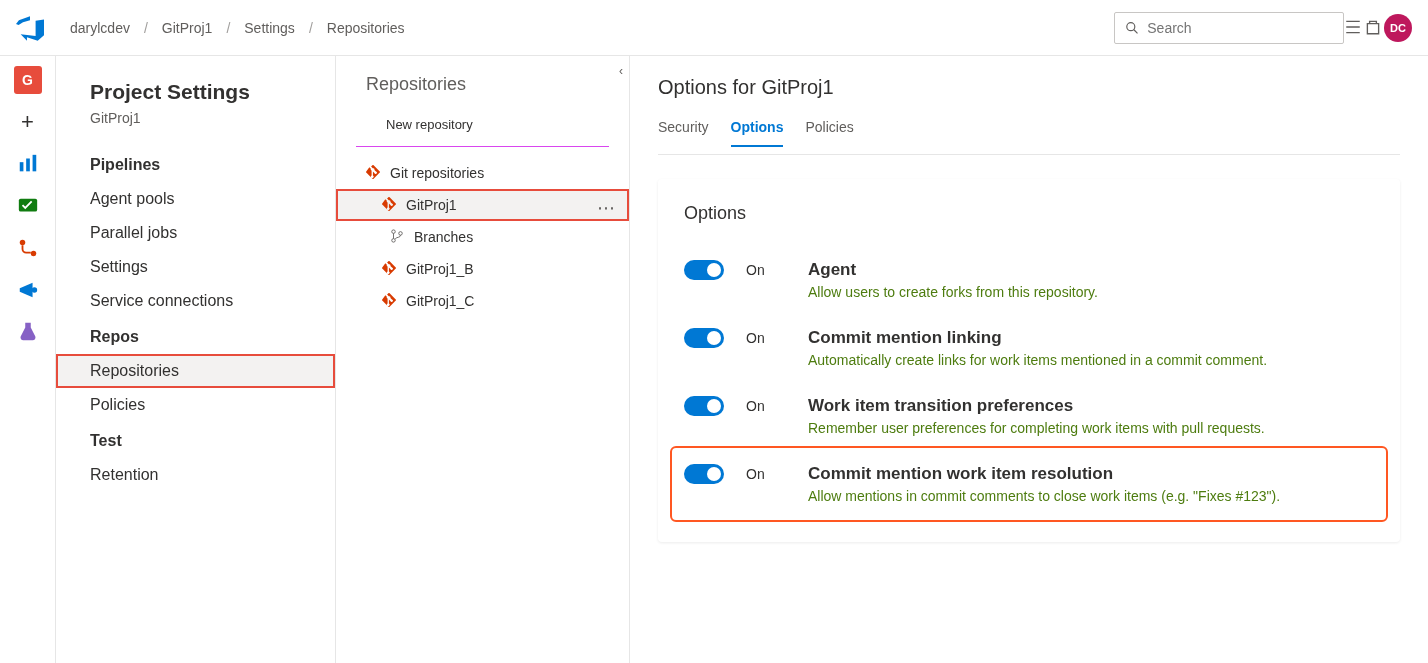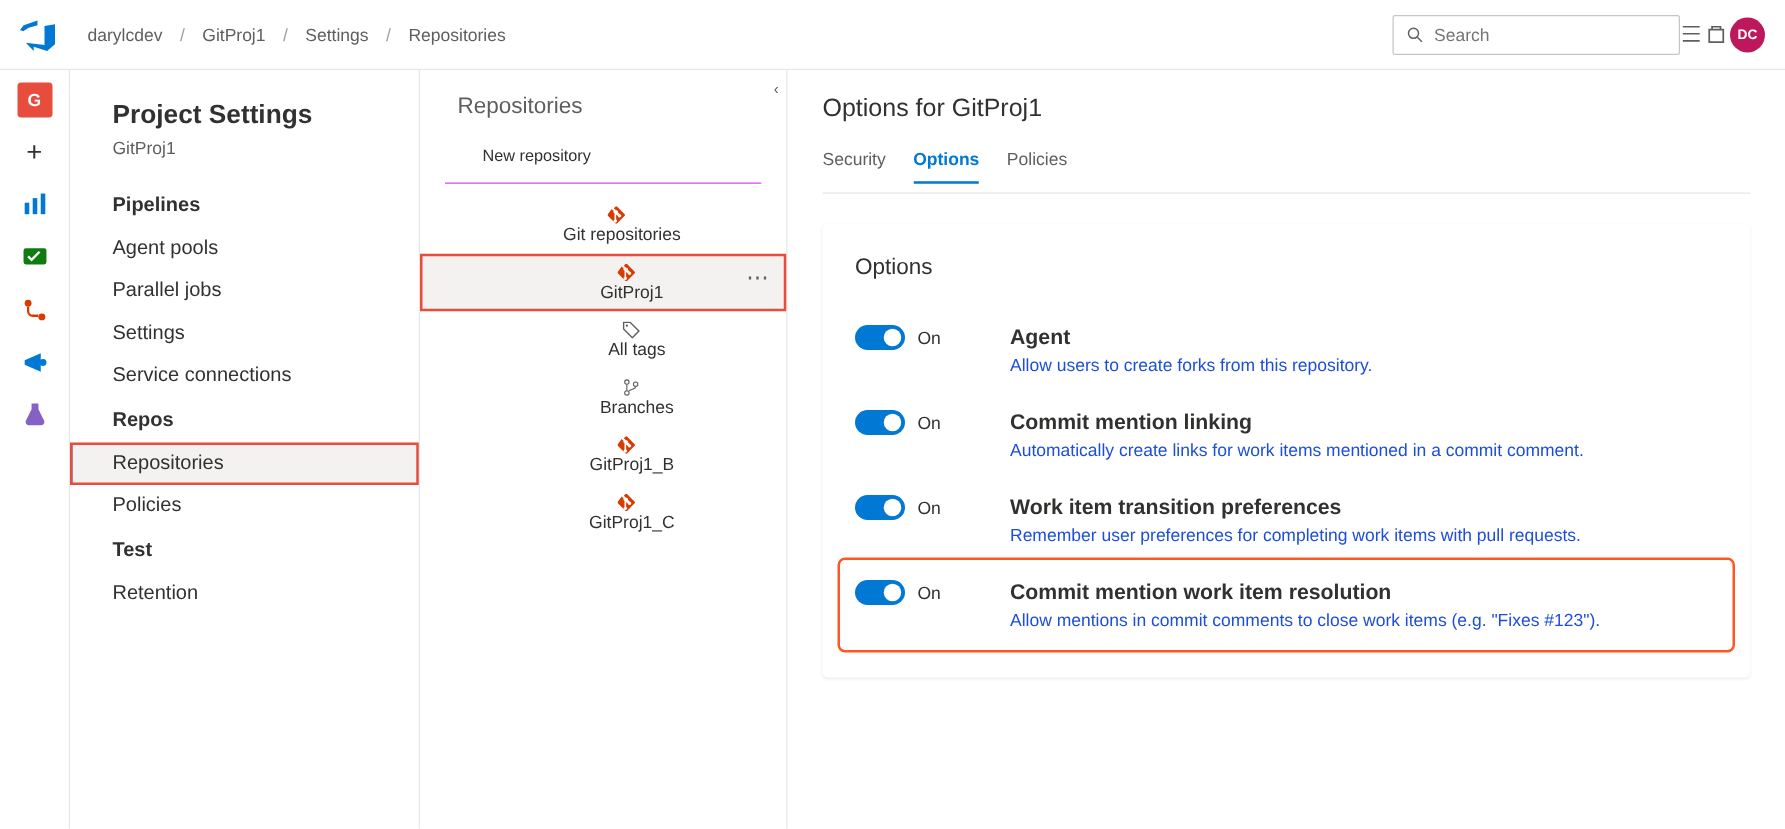--- a/index.html
+++ b/index.html
@@ -33,45 +33,45 @@
 .nav-section { font-size: 16px; font-weight: 600; padding: 10px 34px 8px; }
 .nav-item { font-size: 16px; padding: 8px 34px; cursor: pointer; }
 .nav-item.selected { background: #f3f2f1; box-shadow: inset 2px 0 0 #0078d4; }
 .highlight-red { outline: 2px solid #e74c3c; outline-offset: -2px; }
 
 
 .repo-panel { width: 294px; border-right: 1px solid #e6e6e6; padding: 18px 0 0; position: relative; }
 .collapse-btn { position: absolute; top: 8px; right: 6px; font-size: 12px; color: #605e5c; cursor: pointer; }
 .repo-title { font-size: 18px; color: #605e5c; padding: 0 30px 14px; }
 .new-repo { font-size: 13px; padding: 8px 30px 14px; border-bottom: 1px solid #d946ef; cursor: pointer; margin: 0 20px 10px; }
-.repo-item { display: flex; align-items: center; padding: 8px 0 8px 30px; font-size: 14px; cursor: pointer; position: relative; flex-direction: column; }
+.repo-item { display: flex; align-items: flex-start; padding: 8px 0 8px 30px; font-size: 14px; cursor: pointer; position: relative; }
 .repo-item.selected { background: #f3f2f1; }
 .repo-item .more { position: absolute; right: 12px; color: #605e5c; font-size: 18px; letter-spacing: 2px; }
 .repo-item.sub { padding-left: 54px; }
 .repo-icon { margin-right: 10px; }
 
 
 .main { flex: 1; padding: 20px 28px; overflow-y: auto; }
 .main-title { font-size: 20px; font-weight: 400; padding-bottom: 14px; }
 .tabs { display: flex; gap: 22px; border-bottom: 1px solid #e6e6e6; padding-bottom: 8px; margin-bottom: 24px; }
 .tab { font-size: 14px; padding: 6px 0 10px; cursor: pointer; color: #605e5c; }
 .tab.active { color: #0078d4; font-weight: 600; border-bottom: 2px solid #0078d4; margin-bottom: -1px; }
 
 .card { background: #fff; box-shadow: 0 1px 3px rgba(0,0,0,0.08); border-radius: 4px; padding: 24px 26px; }
 .card-title { font-size: 18px; font-weight: 400; margin-bottom: 22px; }
 
 .option-row { display: flex; align-items: flex-start; padding: 14px 0; gap: 14px; }
 .option-row.highlighted { outline: 2px solid #ff5722; outline-offset: 2px; border-radius: 2px; padding-left: 10px; padding-right: 10px; margin-left: -10px; margin-right: -10px; }
-.toggle-wrap { display: flex; align-items: center; min-width: 110px; gap: 10px; }
+.toggle-wrap { display: flex; align-items: center; min-width: 110px; gap: 22px; }
 .toggle { width: 40px; height: 20px; background: #0078d4; border-radius: 10px; position: relative; cursor: pointer; }
 .toggle::after { content: ""; position: absolute; width: 14px; height: 14px; background: #fff; border-radius: 50%; top: 3px; right: 3px; }
 .toggle-label { font-size: 14px; }
 .option-body { flex: 1; }
 .option-title { font-size: 17px; font-weight: 600; margin-bottom: 4px; }
-.option-desc { font-size: 14px; color: #1d4ed8; }
+.option-desc { font-size: 14px; color: #4d7c0f; }
 
 svg { display: block; }
 </style>
 </head>
 <body>
 
 <div class="top-bar">
   <span class="logo">
     <svg viewBox="0 0 24 24" width="28" height="28">
         <path fill="#0078d4" d="M0 8.6l2.5-3.3L12 2v3.3L6 7 2.2 9.5 0 8.6zm24-3.9v13.6l-5.4 4.7-9.2-3v3L4 17.3l12.8 1.5V5.8L24 4.7z"></path>
@@ -183,29 +183,20 @@
           <svg width="14" height="14" viewBox="0 0 16 16">
             <path fill="#d83b01" d="M15.7 7.3L8.7.3a1 1 0 00-1.4 0L5.8 1.8l1.9 1.9a1.5 1.5 0 011.9 1.9l1.8 1.8A1.5 1.5 0 119.6 9.2L7.9 7.5v4.6a1.5 1.5 0 11-1.5 0V6.4a1.5 1.5 0 01-.8-2L3.8 2.6.3 7.3a1 1 0 000 1.4l7 7a1 1 0 001.4 0l7-7a1 1 0 000-1.4z"></path>
           </svg>
         </span>
       <span>GitProj1</span>
       <span class="more">⋯</span>
     </div>
     <div class="repo-item sub">
       <span class="repo-icon">
           <svg width="14" height="14" viewBox="0 0 16 16">
-            <path fill="none" stroke="#605e5c" stroke-width="1.3" d="M1 1h6l8 8-6 6-8-8z"></path>
-            <circle cx="4" cy="4" r="1" fill="#605e5c"></circle>
-          </svg>
-        </span>
-      <span>All tags</span>
-    </div>
-    <div class="repo-item sub">
-      <span class="repo-icon">
-          <svg width="14" height="14" viewBox="0 0 16 16">
             <circle cx="4" cy="3" r="2" fill="none" stroke="#605e5c"></circle>
             <circle cx="4" cy="13" r="2" fill="none" stroke="#605e5c"></circle>
             <circle cx="12" cy="5" r="2" fill="none" stroke="#605e5c"></circle>
             <path d="M4 5v6M12 7c0 3-4 2-6 4" fill="none" stroke="#605e5c"></path>
           </svg>
         </span>
       <span>Branches</span>
     </div>
     <div class="repo-item" style="padding-left:46px">
       <span class="repo-icon">

